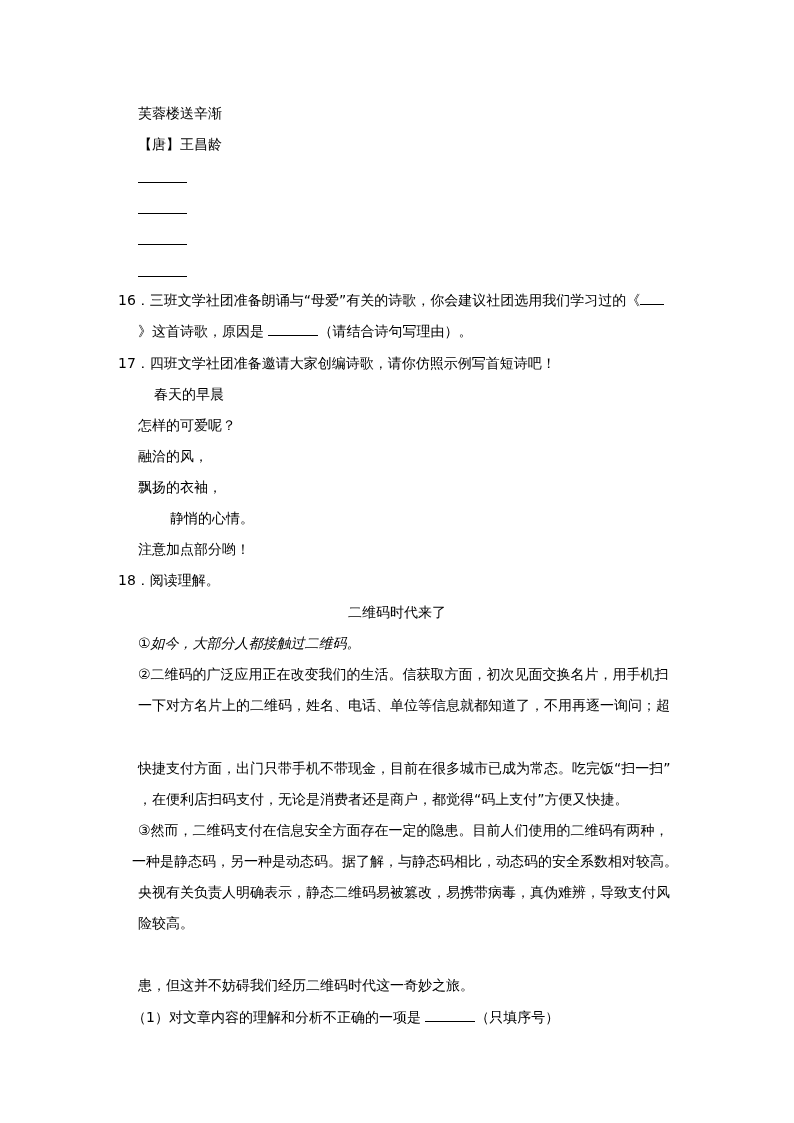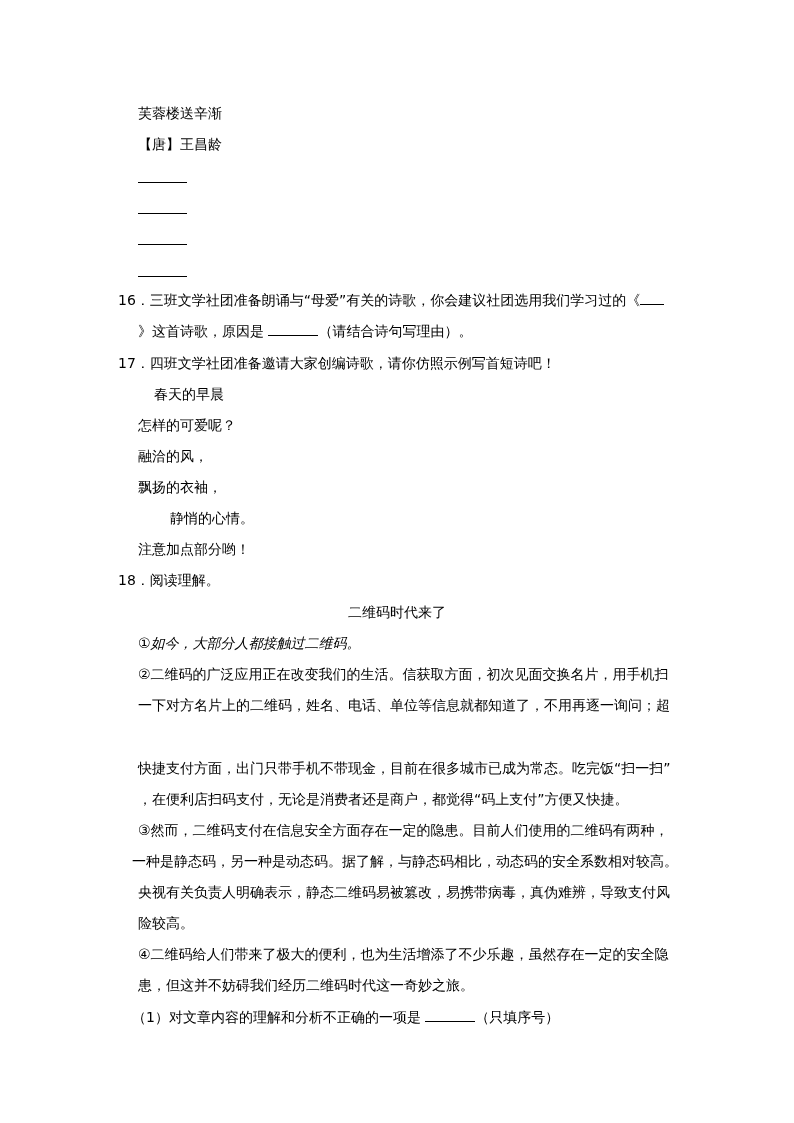--- a/index.html
+++ b/index.html
@@ -48,20 +48,19 @@
 
   <div class="line" style="left:138px; top:635px;font-style:italic;">①如今，大部分人都接触过二维码。</div>
   <div class="line" style="left:138px; top:666px;">②二维码的广泛应用正在改变我们的生活。信获取方面，初次见面交换名片，用手机扫</div>
   <div class="line" style="left:138px; top:697px;">一下对方名片上的二维码，姓名、电话、单位等信息就都知道了，不用再逐一询问；超</div>
   <div class="line" style="left:138px; top:760px;">快捷支付方面，出门只带手机不带现金，目前在很多城市已成为常态。吃完饭“扫一扫”</div>
   <div class="line" style="left:138px; top:791px;">，在便利店扫码支付，无论是消费者还是商户，都觉得“码上支付”方便又快捷。</div>
   <div class="line" style="left:138px; top:822px;">③然而，二维码支付在信息安全方面存在一定的隐患。目前人们使用的二维码有两种，</div>
   <div class="line" style="left:132px; top:853px;">一种是静态码，另一种是动态码。据了解，与静态码相比，动态码的安全系数相对较高。</div>
   <div class="line" style="left:138px; top:884px;">央视有关负责人明确表示，静态二维码易被篡改，易携带病毒，真伪难辨，导致支付风</div>
   <div class="line" style="left:138px; top:915px;">险较高。</div>
-  <div class="line" style="left:138px; top:946px;">④二维码给人们带来了极大的便利，也为生活增添了不少乐趣，虽然存在一定的安全隐</div>
   <div class="line" style="left:138px; top:977px;">患，但这并不妨碍我们经历二维码时代这一奇妙之旅。</div>
 
   <div class="line" style="left:132px; top:1009px;">
     <span>（1）对文章内容的理解和分析不正确的一项是 </span><span class="blank" style="width:50px;"></span><span>（只填序号）</span>
   </div>
 
 </div>
 
 </body></html>

